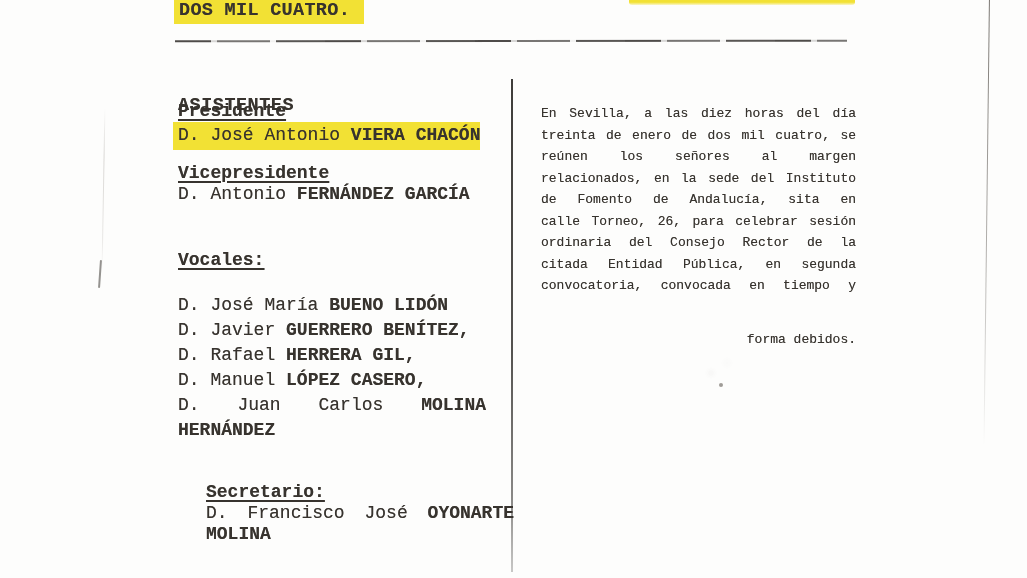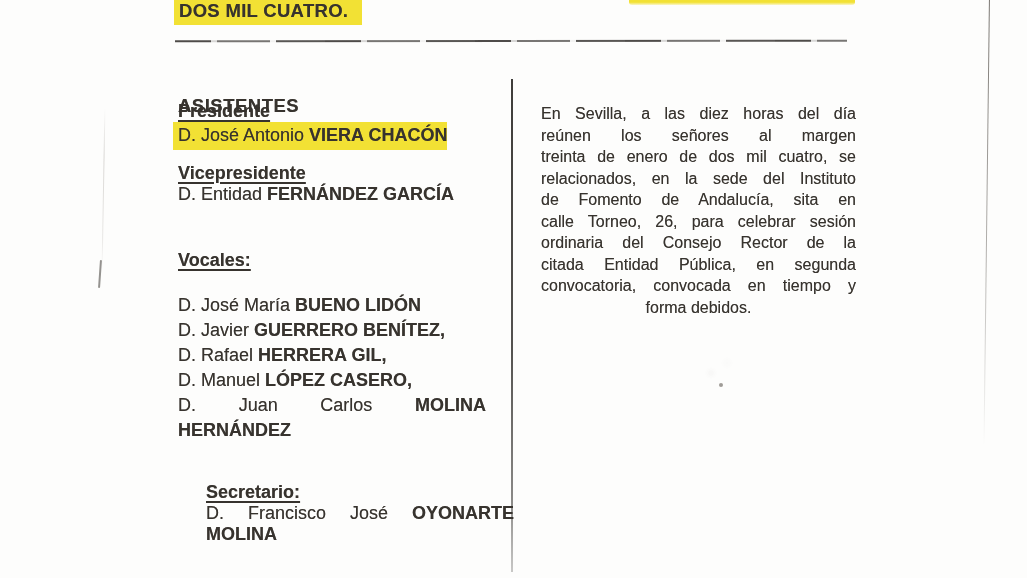--- a/index.html
+++ b/index.html
@@ -2,21 +2,21 @@
 <html style="--hl: #f2e134;"><head>
 <meta charset="utf-8">
 <style>
   html,body{margin:0;padding:0;}
   body{
     width:1027px;height:578px;position:relative;overflow:hidden;
     background:#fdfdfc;
     font-family:"Liberation Sans", sans-serif;
     color:#37332e;
   }
-  .page{position:absolute;inset:0;}
+  .page{position:absolute;inset:0;font-family:Liberation Mono, monospace;}
   .ink{color:#37332e;text-shadow:0 0 .6px rgba(55,51,46,.55);}
 
   
   .title-hl{
     position:absolute;left:174px;top:-3px;
     background:var(--hl,#f2e134);
     padding:3px 14px 3px 5px;
     font-size:18.5px;font-weight:700;letter-spacing:.3px;
     white-space:nowrap;
   }
@@ -81,23 +81,23 @@
   .entry.hl{
     display:inline-block;background:var(--hl,#f2e134);
     padding:3px 0 4px 5px;margin-left:-5px;margin-top:1px;
   }
   .line{line-height:21px;text-align:left;}
   .sec-vocales .line{line-height:25px;}
   .line.spread{text-align:justify;text-align-last:justify;}
   .b{font-weight:700;}
 
   
-  .right-col{position:absolute;left:541px;top:103px;width:315px;font-size:16px;line-height:21.5px;}
+  .right-col{position:absolute;left:541px;top:103px;width:315px;font-size:13px;line-height:21.5px;}
   .pline{text-align:justify;text-align-last:justify;}
-  .pline.last{text-align:center;text-align-last:auto;}
+  .pline.last{text-align:right;text-align-last:auto;margin-top:32px;}
 </style>
 </head>
 <body>
 
 <div class="page">
 
   <div class="title-hl ink">
     <span>DOS MIL CUATRO.</span>
   </div>
 
@@ -114,21 +114,21 @@
 
     <section class="sec sec-presidente">
       <div class="sec-label">Presidente</div>
       <div class="entries"><div class="entry hl"><div class="line"><span>D. José Antonio </span><span class="b">VIERA CHACÓN</span></div></div></div>
     </section>
 
     <section class="sec sec-vicepresidente">
       <div class="sec-label">Vicepresidente</div>
       <div class="entries">
           <div class="entry">
-            <div class="line"><span>D. Entidad </span><span class="b">FERNÁNDEZ GARCÍA</span></div>
+            <div class="line"><span>D. Antonio </span><span class="b">FERNÁNDEZ GARCÍA</span></div>
           </div>
         </div>
     </section>
 
     <section class="sec sec-vocales">
       <div class="sec-label">Vocales:</div>
       <div class="entries">
           <div class="entry">
             <div class="line"><span>D. José María </span><span class="b">BUENO LIDÓN</span></div>
           </div>
@@ -154,22 +154,22 @@
           <div class="entry">
             <div class="line spread"><span>D. Francisco José </span><span class="b">OYONARTE</span></div>
             <div class="line"><span class="b">MOLINA</span></div>
           </div>
         </div>
     </section>
   </div>
 
   <div class="right-col ink">
       <div class="pline">En Sevilla, a las diez horas del día</div>
+      <div class="pline">treinta de enero de dos mil cuatro, se</div>
       <div class="pline">reúnen los señores al margen</div>
-      <div class="pline">treinta de enero de dos mil cuatro, se</div>
       <div class="pline">relacionados, en la sede del Instituto</div>
       <div class="pline">de Fomento de Andalucía, sita en</div>
       <div class="pline">calle Torneo, 26, para celebrar sesión</div>
       <div class="pline">ordinaria del Consejo Rector de la</div>
       <div class="pline">citada Entidad Pública, en segunda</div>
       <div class="pline">convocatoria, convocada en tiempo y</div>
       <div class="pline last">forma debidos.</div>
     </div>
 
 </div>

